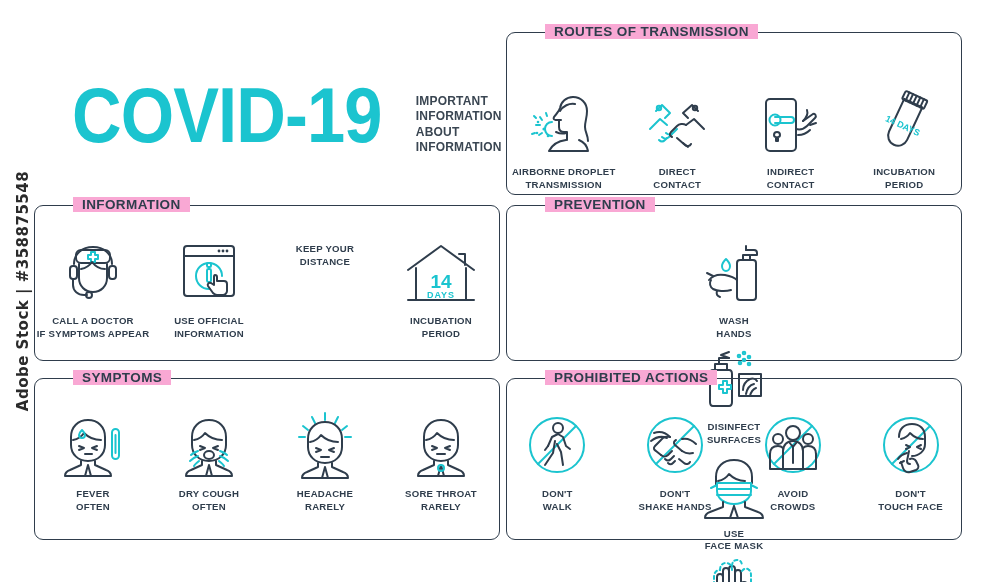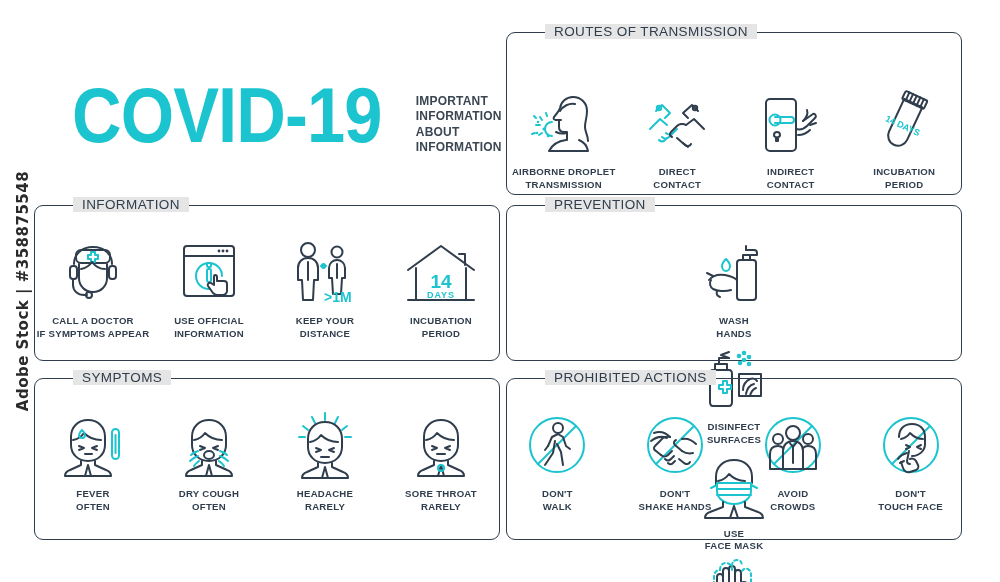--- a/index.html
+++ b/index.html
@@ -47,23 +47,23 @@
   
   .panel{
     position:absolute;
     border:1.4px solid #2f3d4c;
     border-radius:9px;
     box-sizing:border-box;
   }
   .panel > .legend{
     position:absolute;
     top:-9px;left:38px;
-    background:#e5e5e5;
+    background:#f9a8d4;
     padding:0 9px;
-    font-size:13.5px;font-weight:400;
+    font-size:13.5px;font-weight:700;
     letter-spacing:.4px;
     color:#2f3d4c;
     white-space:nowrap;
     text-align:center;
   }
   .items{
     position:absolute;left:0;right:0;
     display:flex;
   }
   .item{flex:1;display:flex;flex-direction:column;align-items:center;}
@@ -243,32 +243,20 @@
             <path class="st" d="M38 39v8l-3-2c-2-1-4 1-3 3l5 7c1 1 2 2 4 2h6c2 0 4-2 4-4v-7c0-2-1-3-3-3h-7v-4c0-1-1-2-2-2s-1 1-1 2z"></path>
           </svg>
         </div>
         <div class="caption">
           <span>USE OFFICIAL</span>
           <span class="l2">INFORMATION</span>
         </div>
       </div>
 
       <div class="item">
-        <div class="icon-wrap">
-          <svg width="70" height="68" viewBox="0 0 70 68">
-            <circle class="st" cx="18" cy="12" r="7"></circle>
-            <path class="st" d="M8 30c0-6 4-10 10-10s10 4 10 10v12h-4l-1 20h-10l-1-20H8z"></path>
-            <path class="st" d="M18 24v18"></path>
-            <circle class="st" cx="47" cy="14" r="5.5"></circle>
-            <path class="st" d="M39 30c0-5 4-8 8-8s8 3 8 8v10h-3l-1 16h-8l-1-16h-3z"></path>
-            <path class="st" d="M47 26v14"></path>
-            <path class="sa" d="M31 28h5M31 28l2-2M31 28l2 2M36 28l-2-2M36 28l-2 2"></path>
-            <text class="tealtext" x="34" y="64" font-size="14" text-anchor="start">&gt;1M</text>
-          </svg>
-        </div>
         <div class="caption">
           <span>KEEP YOUR</span>
           <span class="l2">DISTANCE</span>
         </div>
       </div>
 
       <div class="item">
         <div class="icon-wrap">
           <svg width="74" height="68" viewBox="0 0 74 68">
             <path class="st" d="M4 32L37 8l33 24"></path>

